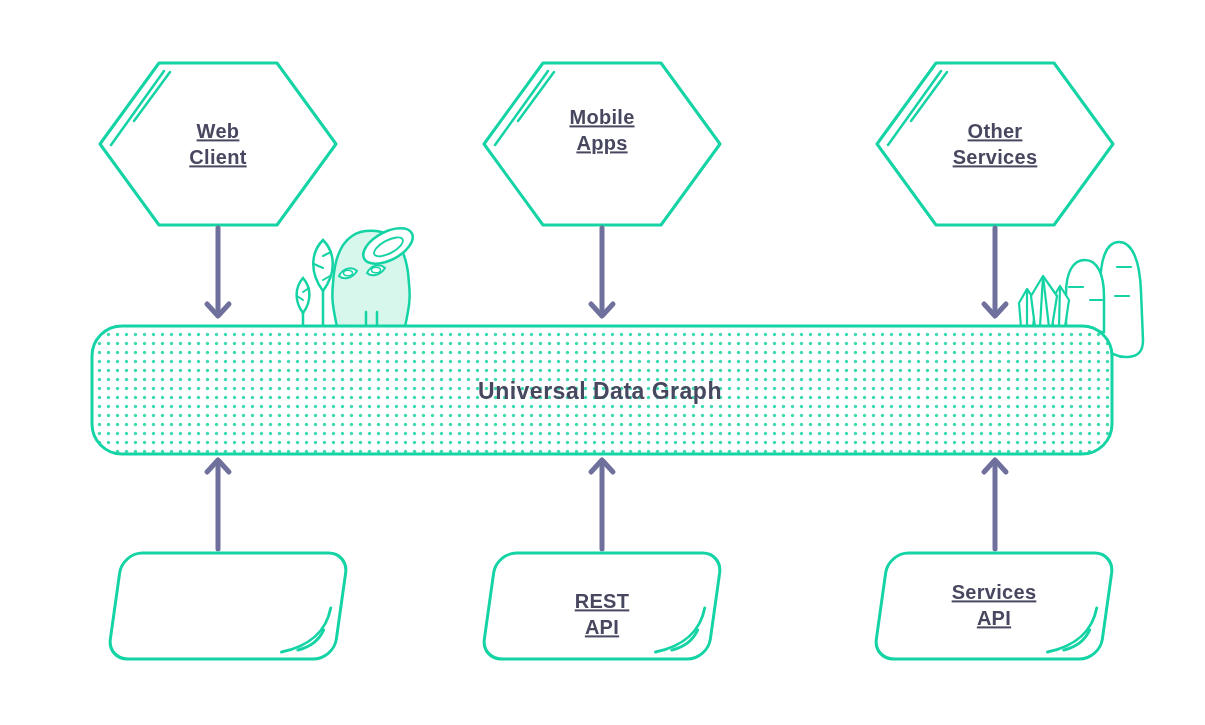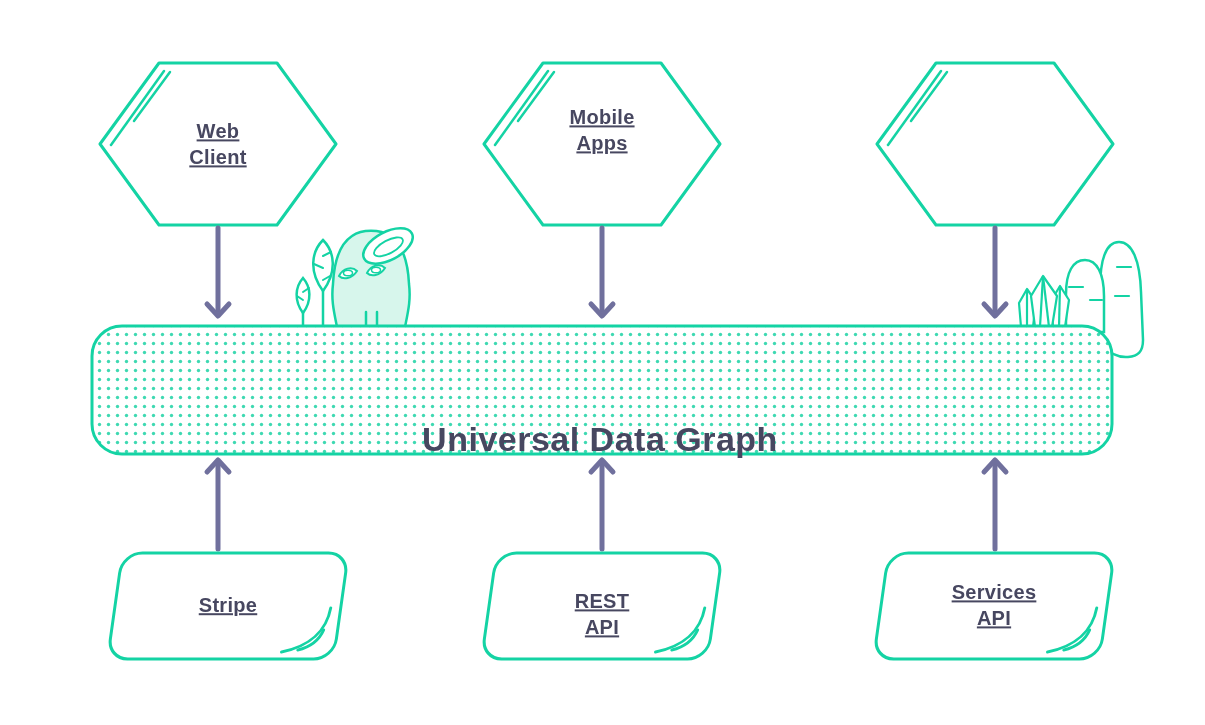--- a/index.html
+++ b/index.html
@@ -6,21 +6,21 @@
   .canvas{
     position:relative;width:1205px;height:725px;background:#ffffff;overflow:hidden;
     font-family:"Liberation Sans",sans-serif;
   }
   .diagram-svg{position:absolute;left:0;top:0;width:1205px;height:725px;}
   .label{
     position:absolute;transform:translate(-50%,-50%);text-align:center;
     white-space:pre-line;color:#474760;font-weight:700;pointer-events:none;
   }
   .node-label{font-size:20px;line-height:1.28;letter-spacing:.3px;text-decoration:underline;}
-  .title-label{font-size:34px;letter-spacing:.5px;margin-top:48px;}
+  .title-label{font-size:23px;letter-spacing:.5px;}
 </style>
 </head>
 <body>
 
 <div class="canvas">
 
   <svg class="diagram-svg" viewBox="0 0 1205 725">
     <defs>
       <pattern id="dotPattern" width="9" height="9" patternUnits="userSpaceOnUse" patternTransform="translate(5,6)">
         <circle cx="4.5" cy="4.5" r="1.7" fill="#3fd9b2"></circle>
@@ -146,22 +146,23 @@
       <rect x="-113" y="-53" width="226" height="106" rx="20" fill="#ffffff" stroke="#14d3a4" stroke-width="3"></rect>
       <path d="M 103 2 C 102 24 88 40 60 46" fill="none" stroke="#14d3a4" stroke-width="3" stroke-linecap="round"></path>
       <path d="M 99 24 C 96 34 88 41 76 44" fill="none" stroke="#14d3a4" stroke-width="3" stroke-linecap="round"></path>
     </g>
   </svg>
 
   <div class="label node-label" style="left:218px;top:145px;width:220px;">Web
 Client</div>
   <div class="label node-label" style="left:602px;top:131px;width:220px;">Mobile
 Apps</div>
+  <div class="label node-label" style="left:995px;top:145px;width:220px;">Other
+Services</div>
 
   <div class="label title-label" style="left:600px;top:391px;width:760px;">Universal Data Graph</div>
 
-  <div class="label node-label" style="left:228px;top:606px;width:220px;">Stripe</div>
   <div class="label node-label" style="left:602px;top:615px;width:220px;">REST
 API</div>
   <div class="label node-label" style="left:994px;top:606px;width:220px;">Services
 API</div>
 
 </div>
 
 </body></html>

